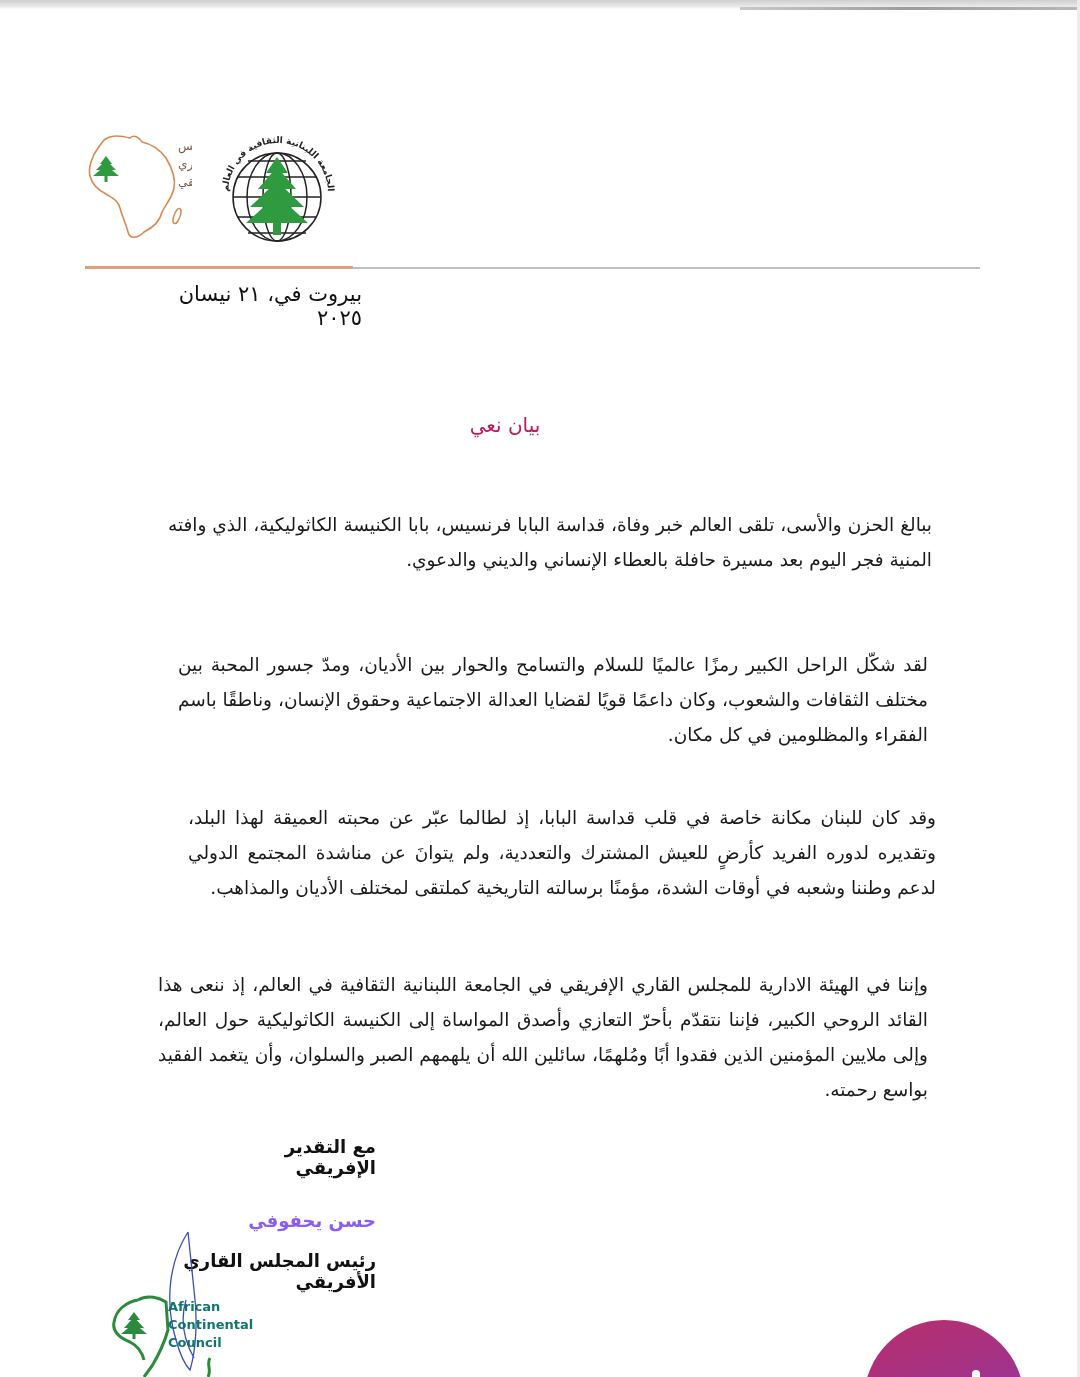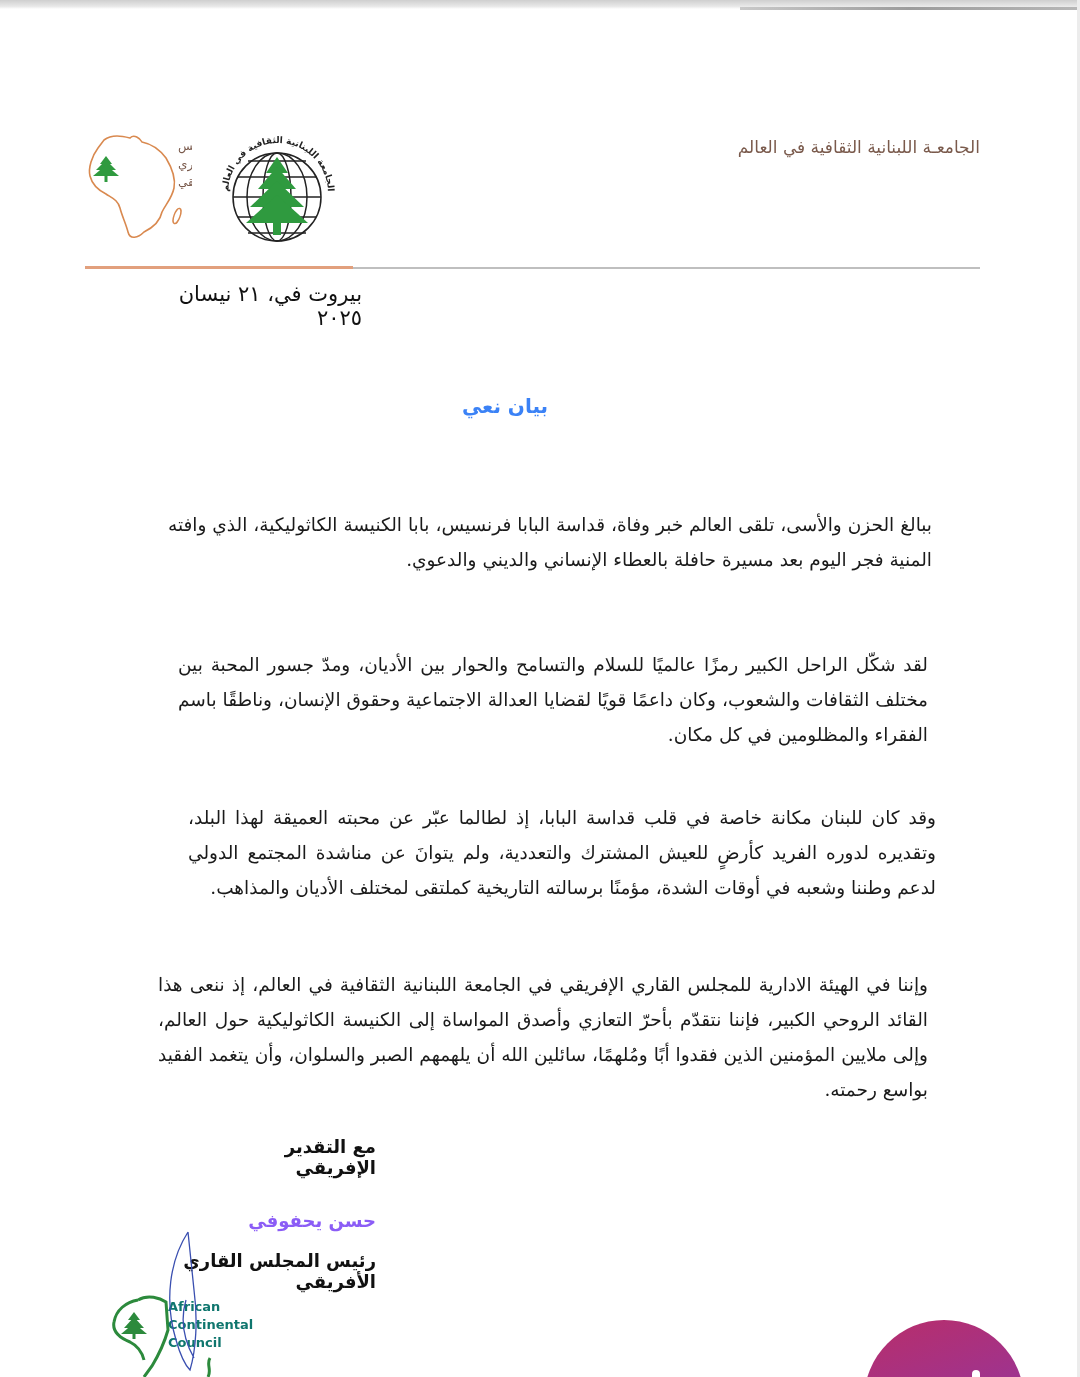--- a/index.html
+++ b/index.html
@@ -31,22 +31,22 @@
     
     .logo-africa { position: absolute; left: 82px; top: 128px; width: 110px; height: 115px; }
     .logo-globe { position: absolute; left: 210px; top: 133px; width: 135px; height: 115px; }
 
     .hdr-rule { position: absolute; top: 267px; left: 85px; width: 895px; height: 2px; background: #bfbfbf; }
     .hdr-rule-accent { position: absolute; top: 266px; left: 85px; width: 268px; height: 3px; background: #e2a07d; }
 
     .date { position: absolute; left: 150px; top: 282px; width: 212px; text-align: right; direction: rtl;
       font-family: "DejaVu Sans", sans-serif; font-weight: normal; font-size: 21px; color: #111; }
 
-    .subject { position: absolute; left: 440px; top: 394px; width: 130px; text-align: center; direction: rtl;
-      font-family: "DejaVu Sans", sans-serif; font-weight: bold; font-size: 20px; color: #3b82f6; }
+    .subject { position: absolute; left: 440px; top: 413px; width: 130px; text-align: center; direction: rtl;
+      font-family: "DejaVu Sans", sans-serif; font-weight: normal; font-size: 20px; color: #be185d; }
 
     .para { position: absolute; direction: rtl; text-align: justify; text-align-last: right;
       font-family: "DejaVu Serif", serif; font-size: 18.5px; line-height: 35px; color: #1a1a1a; }
     .p1 { left: 168px; right: 148px; top: 488px; }
     .p2 { left: 178px; right: 152px; top: 628px; }
     .p3 { left: 188px; right: 144px; top: 768px; margin-top: 32px; }
     .p4 { left: 158px; right: 152px; top: 948px; }
 
     .closing { position: absolute; left: 200px; top: 1136px; width: 176px; text-align: right; direction: rtl;
       font-family: "DejaVu Sans", sans-serif; font-weight: bold; font-size: 18px; color: #111; }
@@ -65,21 +65,20 @@
     .fab-glyph { position: absolute; left: 972px; top: 1370px; width: 8px; height: 8px; border-radius: 50% 50% 0 0; background: #ffffff; }
   </style>
 </head>
 <body>
 
 <div class="scan-top"></div>
 <div class="scan-top-dark"></div>
 <div class="scan-right"></div>
 
 <div class="hdr-right">
-  <div class="hdr-sub">الجامعـة اللبنانية الثقافية في العالم</div>
 </div>
 
 <div class="logo-africa">
   <svg width="110" height="115" viewBox="0 0 110 115">
     <path d="M22 12 C30 6 40 8 48 10 C52 6 58 10 60 14 C70 16 78 22 84 30 C90 40 94 50 92 60 C90 70 84 76 80 84 C78 94 70 100 62 104 C56 110 48 112 46 104 C44 96 40 88 38 80 C36 72 30 70 24 66 C16 62 10 56 8 48 C6 40 10 28 16 20 Z" fill="none" stroke="#d9894f" stroke-width="1.6"></path>
     <ellipse cx="95" cy="88" rx="3" ry="8" fill="none" stroke="#d9894f" stroke-width="1.4" transform="rotate(20 95 88)"></ellipse>
     <g fill="#2f9a3f">
       <polygon points="24,28 18,36 30,36"></polygon>
       <polygon points="24,32 14,42 34,42"></polygon>
       <polygon points="24,37 11,48 37,48"></polygon>

